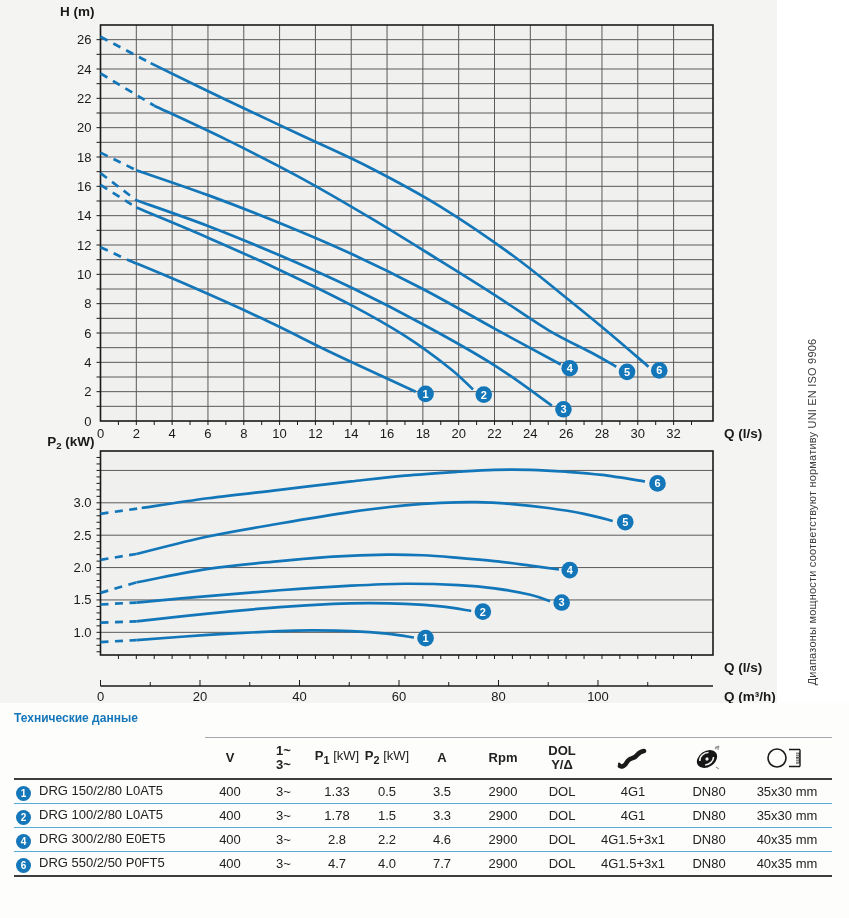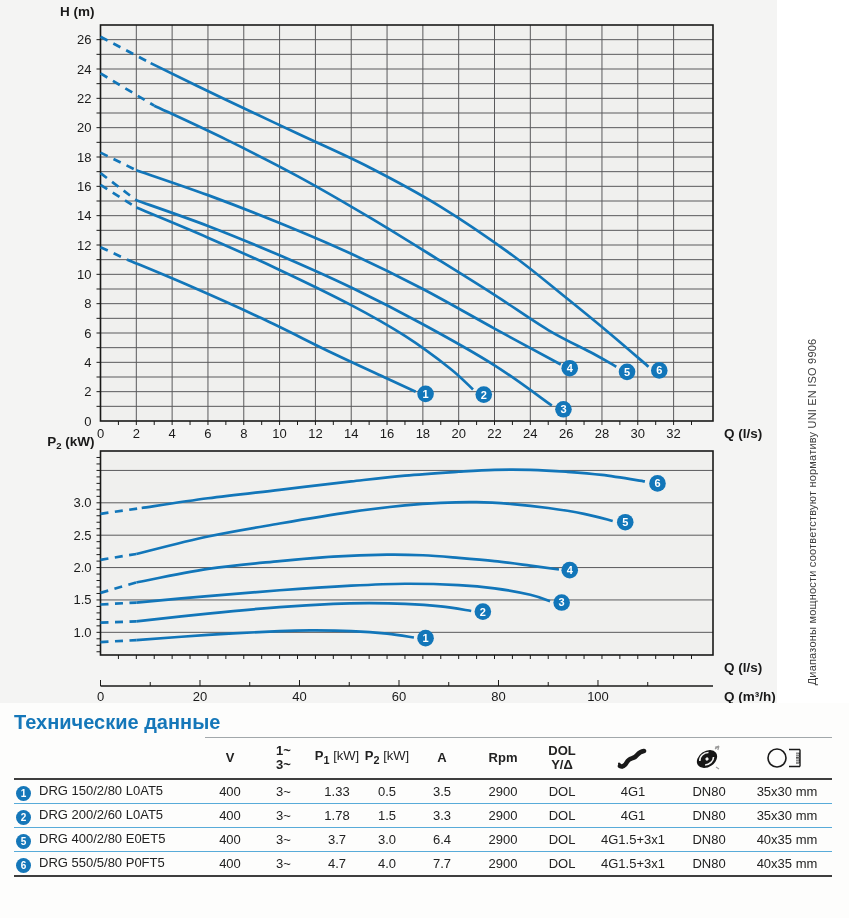--- a/index.html
+++ b/index.html
@@ -13,21 +13,21 @@
   .white-strip{position:absolute;left:777px;top:0;width:72px;height:705px;background:#ffffff;}
   #charts-svg{position:absolute;left:0;top:0;}
   .iso-note{
     position:absolute;left:812px;top:512px;
     transform:translate(-50%,-50%) rotate(-90deg);
     white-space:nowrap;font-size:11px;color:#3c3c3c;letter-spacing:.2px;
   }
   .tech-section{position:absolute;left:0;top:703px;width:849px;height:215px;background:#fdfdfc;}
   .tech-title{
     position:absolute;left:14px;top:8px;
-    font-size:20px;font-weight:bold;color:#1577b9;
+    font-size:12px;font-weight:bold;color:#1577b9;
   }
   table.tech{
     position:absolute;left:14px;top:34px;
     border-collapse:collapse;table-layout:fixed;width:818px;
     font-size:13px;color:#222;
   }
   table.tech th,table.tech td{padding:0;font-weight:normal;text-align:center;vertical-align:middle;}
   table.tech thead th{height:40px;font-weight:bold;border-bottom:2px solid #3e3e3e;line-height:1.1;}
   table.tech thead th.no-top{border-top:none;}
   table.tech thead th{border-top:1px solid #a2a8ab;}
@@ -425,47 +425,47 @@
           <td>1.33</td>
           <td>0.5</td>
           <td>3.5</td>
           <td>2900</td>
           <td>DOL</td>
           <td>4G1</td>
           <td>DN80</td>
           <td>35x30 mm</td>
         </tr>
         <tr>
-          <td class="model-cell"><span class="num-badge">2</span><span>DRG 200/2/60 L0AT5</span></td>
+          <td class="model-cell"><span class="num-badge">2</span><span>DRG 100/2/80 L0AT5</span></td>
           <td>400</td>
           <td>3~</td>
           <td>1.78</td>
           <td>1.5</td>
           <td>3.3</td>
           <td>2900</td>
           <td>DOL</td>
           <td>4G1</td>
           <td>DN80</td>
           <td>35x30 mm</td>
         </tr>
         <tr>
-          <td class="model-cell"><span class="num-badge">5</span><span>DRG 400/2/80 E0ET5</span></td>
+          <td class="model-cell"><span class="num-badge">4</span><span>DRG 300/2/80 E0ET5</span></td>
           <td>400</td>
           <td>3~</td>
-          <td>3.7</td>
-          <td>3.0</td>
-          <td>6.4</td>
+          <td>2.8</td>
+          <td>2.2</td>
+          <td>4.6</td>
           <td>2900</td>
           <td>DOL</td>
           <td>4G1.5+3x1</td>
           <td>DN80</td>
-          <td>40x35 mm</td>
+          <td>40x35  mm</td>
         </tr>
         <tr>
-          <td class="model-cell"><span class="num-badge">6</span><span>DRG 550/5/80 P0FT5</span></td>
+          <td class="model-cell"><span class="num-badge">6</span><span>DRG 550/2/50 P0FT5</span></td>
           <td>400</td>
           <td>3~</td>
           <td>4.7</td>
           <td>4.0</td>
           <td>7.7</td>
           <td>2900</td>
           <td>DOL</td>
           <td>4G1.5+3x1</td>
           <td>DN80</td>
           <td>40x35 mm</td>

